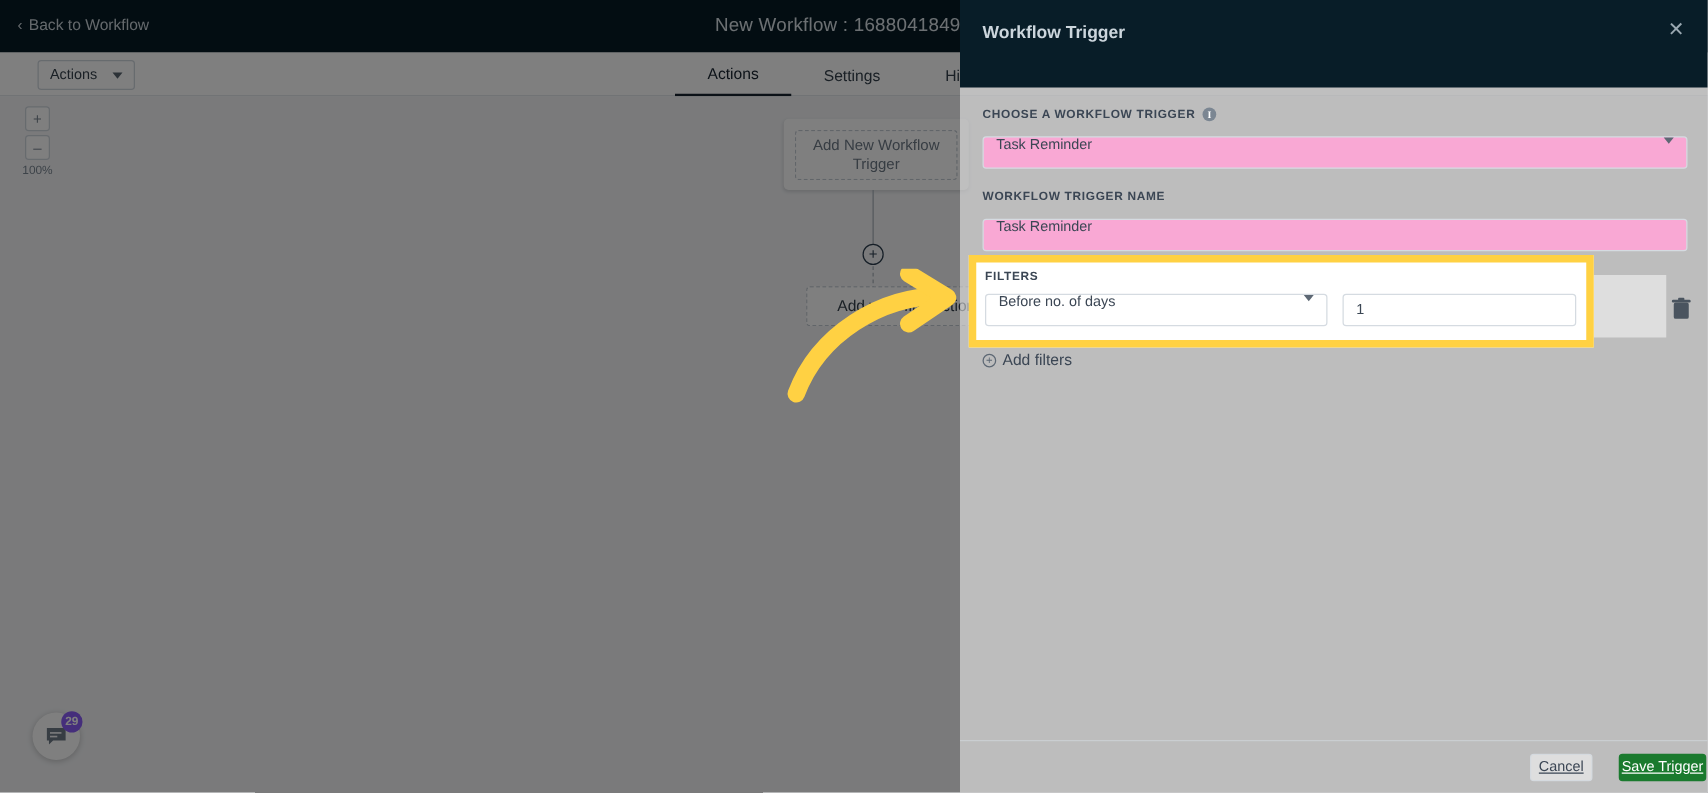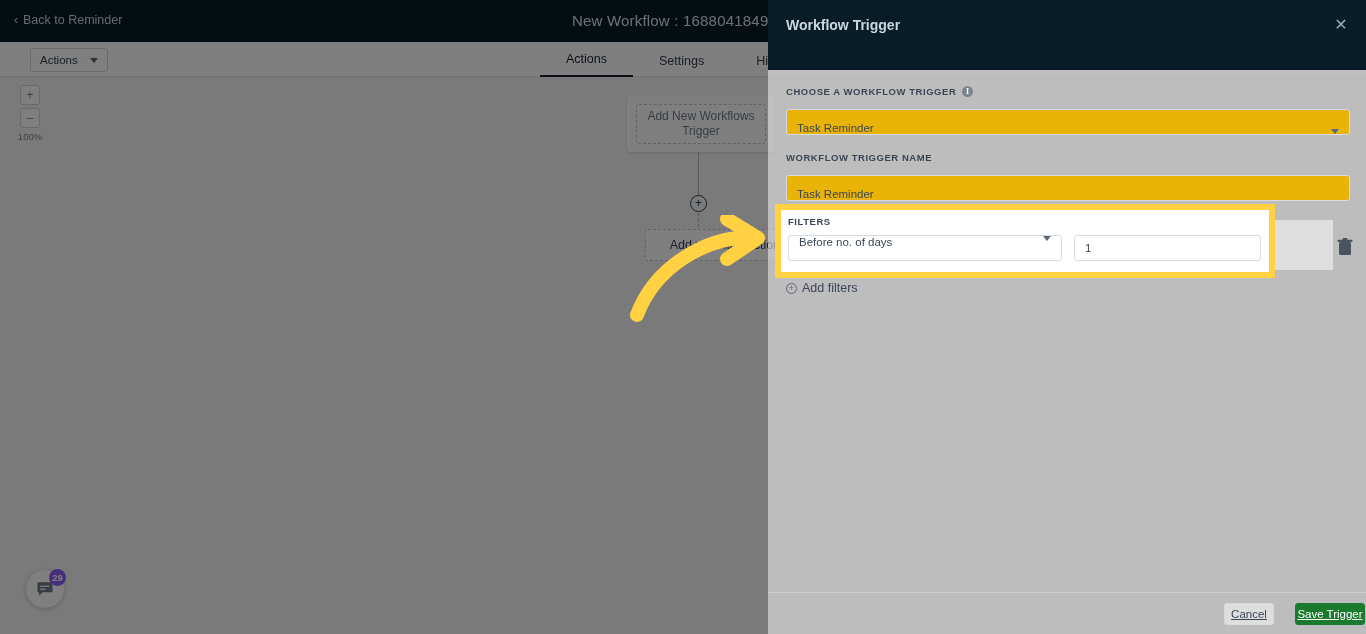--- a/index.html
+++ b/index.html
@@ -182,21 +182,21 @@
   }
   .info-dot {
     width: 11px; height: 11px; border-radius: 50%;
     background: #7b8692; color: #fff;
     font-size: 8px; font-weight: bold; line-height: 11px; text-align: center;
     font-family: "Liberation Serif", serif;
   }
 
   .sel-box, .txt-box {
     height: 26px; border: 1px solid #d5dbe1; border-radius: 3px;
-    background: #eab308; display: flex; align-items: flex-end;
+    background: #f9a8d4; display: flex; align-items: flex-start;
     padding: 0 10px; font-size: 11.5px; color: #3b4654;
   }
   .sel-box { justify-content: space-between; cursor: pointer; }
   .chev-dn {
     width: 0; height: 0;
     border-left: 4.5px solid transparent; border-right: 4.5px solid transparent;
     border-top: 5px solid #5d6874;
   }
 
   #lbl-trigger { position: absolute; left: 786px; top: 86px; }
@@ -272,21 +272,21 @@
   }
 </style>
 </head>
 <body>
 
 <div id="app">
 
   <div class="topbar">
     <div class="back-link">
       <span class="back-chev">‹</span>
-      <span>Back to Reminder</span>
+      <span>Back to Workflow</span>
     </div>
     <div class="wf-title">New Workflow : 1688041849860</div>
   </div>
 
   <div class="subbar">
     <div class="actions-btn">
       <span>Actions</span>
       <span class="chev-sm"></span>
     </div>
     <div class="tabs">
@@ -297,21 +297,21 @@
   </div>
 
   <div class="canvas">
     <div class="zoom-ctl">
       <div class="zbtn">+</div>
       <div class="zbtn">–</div>
       <div class="zlabel">100%</div>
     </div>
 
     <div class="trigger-node">
-      <div class="trigger-inner">Add New Workflows Trigger</div>
+      <div class="trigger-inner">Add New Workflow Trigger</div>
     </div>
     <div class="conn-line"></div>
     <div class="plus-node">+</div>
     <div class="conn-line2"></div>
     <div class="action-node">Add your first action</div>
 
     <div class="chat-widget">
       <svg width="20" height="20" viewBox="0 0 24 24">
         <path d="M3 4h18v12H9l-4 4v-4H3z" fill="#6e7a87"></path>
         <rect x="6" y="8" width="11" height="1.6" fill="#f4f5f7"></rect>

